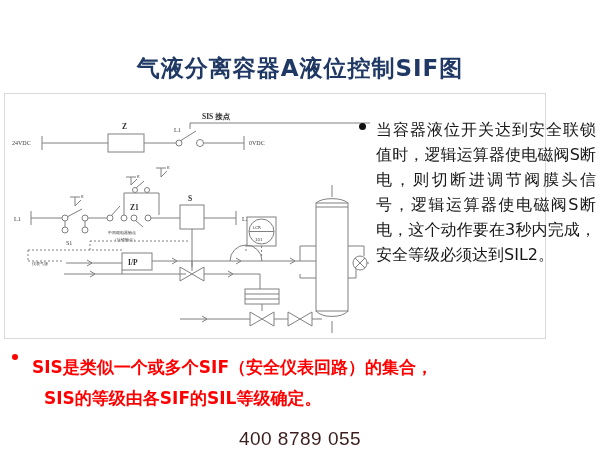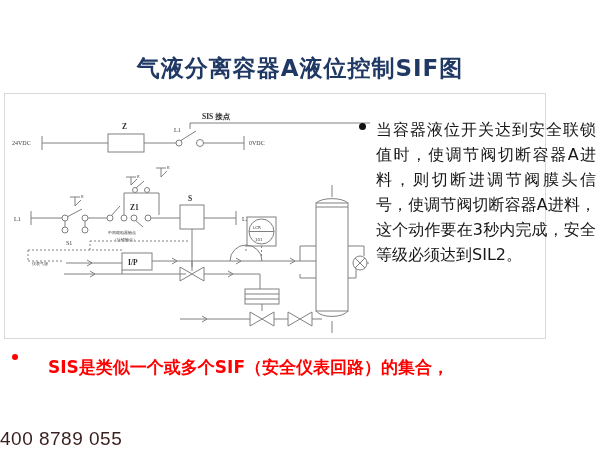--- a/index.html
+++ b/index.html
@@ -52,26 +52,26 @@
   .redblock{
     position:absolute;left:10px;top:352px;width:580px;
     color:#FF0000;
     font-family:"DejaVu Sans","Liberation Sans",sans-serif;
     font-size:17px;font-weight:bold;line-height:31px;
   }
   .redblock .dot{
     position:absolute;left:2px;top:2px;width:6px;height:6px;border-radius:50%;
     background:#FF0000;
   }
-  .redblock .lines{margin-left:38px;}
+  .redblock .lines{margin-left:22px;}
   .redblock .l2{margin-left:12px;}
 
   
   .footer{
-    position:absolute;left:0;top:428px;width:600px;text-align:left;
+    position:absolute;left:0;top:428px;width:600px;text-align:center;
     font-family:"Liberation Sans","DejaVu Sans",sans-serif;
     font-size:19px;color:#3B1F1F;letter-spacing:.5px;
   }
 
   
   .ln{stroke:#808080;stroke-width:1;fill:none;}
   .ln-d{stroke:#808080;stroke-width:1;fill:none;stroke-dasharray:2 2;}
   .bx{stroke:#808080;stroke-width:1;fill:#ffffff;}
   .tx{font-family:"Liberation Serif","DejaVu Serif",serif;font-size:6px;fill:#3a3a3a;}
   .tx-b{font-family:"Liberation Serif","DejaVu Serif",serif;font-size:7.5px;fill:#2b2b2b;font-weight:bold;}
@@ -266,24 +266,25 @@
           <line class="ln" x1="351" y1="165" x2="361" y2="175"></line>
           <line class="ln" x1="361" y1="165" x2="351" y2="175"></line>
           <line class="ln-d" x1="363" y1="170" x2="366" y2="170"></line>
         </g>
       </g>
 
     </svg>
   </div>
 
   <div class="para-bullet"></div>
-  <div class="para">当容器液位开关达到安全联锁值时，使调节阀切断容器A进料，则切断进调节阀膜头信号，使调节阀切断容器A进料，这个动作要在3秒内完成，安全等级必须达到SIL2。</div>
+  <div class="para">当容器液位开关达到安全联锁值时，逻辑运算器使电磁阀S断电，则切断进调节阀膜头信号，逻辑运算器使电磁阀S断电，这个动作要在3秒内完成，安全等级必须达到SIL2。</div>
 
   <div class="redblock">
     <span class="dot"></span>
     <div class="lines">
       <div>SIS是类似一个或多个SIF（安全仪表回路）的集合，</div>
+      <div class="l2">SIS的等级由各SIF的SIL等级确定。</div>
     </div>
   </div>
 
   <div class="footer">400 8789 055</div>
 
 </div>
 
 </body></html>

